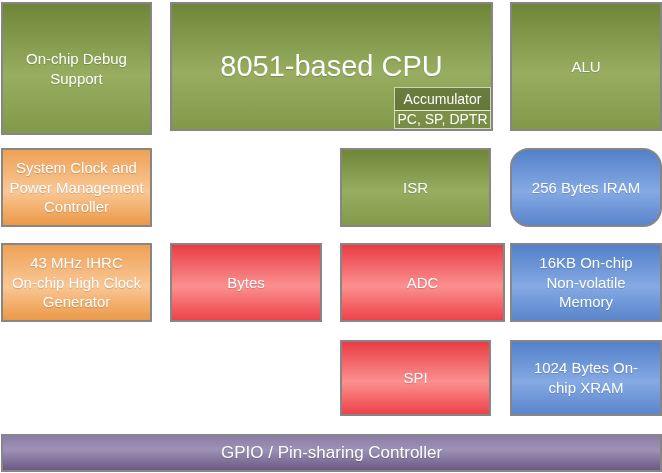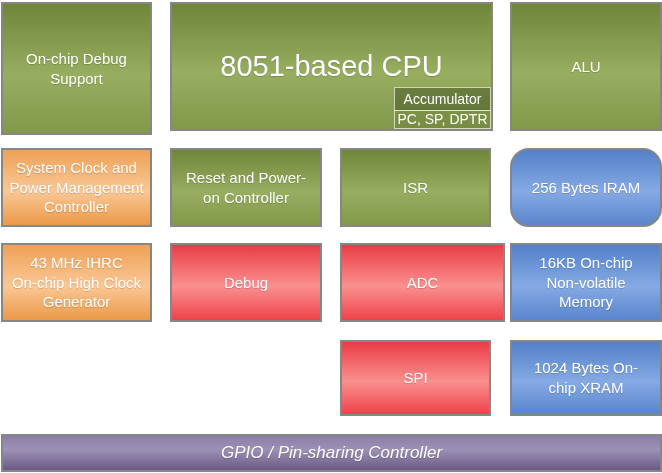--- a/index.html
+++ b/index.html
@@ -24,21 +24,21 @@
     line-height: 1.32;
     padding: 2px 6px;
     text-shadow: 0 1px 1px rgba(0,0,0,0.18);
   }
   .block span { white-space: pre-line; }
 
   .green  { background: linear-gradient(to bottom, #6f8639 0%, #97ae61 55%, #82994a 100%); }
   .orange { background: linear-gradient(to bottom, #eea156 0%, #fac795 55%, #eb9947 100%); }
   .red    { background: linear-gradient(to bottom, #e93c45 0%, #fb908f 55%, #ee424a 100%); }
   .blue   { background: linear-gradient(to bottom, #5380c9 0%, #85aae4 55%, #5a85cc 100%); }
-  .purple { background: linear-gradient(to bottom, #8b7ea6 0%, #9d91b5 40%, #6a5984 100%); font-style: italic; }
+  .purple { background: linear-gradient(to bottom, #8b7ea6 0%, #9d91b5 40%, #6a5984 100%); }
 
   
   .b-debug { left: 1px;   top: 2px; width: 151px; height: 133px; }
   .b-cpu   { left: 170px; top: 2px; width: 323px; height: 129px; font-size: 29px; }
   .b-alu   { left: 510px; top: 2px; width: 152px; height: 129px; }
 
   
   .cpu-subs {
     position: absolute;
     right: 0;
@@ -97,41 +97,37 @@
   <div class="block green b-alu">
     <span>ALU</span>
   </div>
 
   <div class="block orange b-clockpm">
     <span>System Clock and
 Power Management
 Controller</span>
   </div>
 
-  <div class="block green b-reset">
-    <span>Reset and Power-
-on Controller</span>
-  </div>
 
   <div class="block green b-isr">
     <span>ISR</span>
   </div>
 
   <div class="block blue b-iram">
     <span>256 Bytes IRAM</span>
   </div>
 
   <div class="block orange b-ihrc">
     <span>43 MHz IHRC
 On-chip High Clock
 Generator</span>
   </div>
 
   <div class="block red b-timers">
-    <span>Debug</span>
+    <span>Bytes</span>
   </div>
 
   <div class="block red b-adc">
     <span>ADC</span>
   </div>
 
   <div class="block blue b-nvm">
     <span>16KB On-chip
 Non-volatile
 Memory</span>

